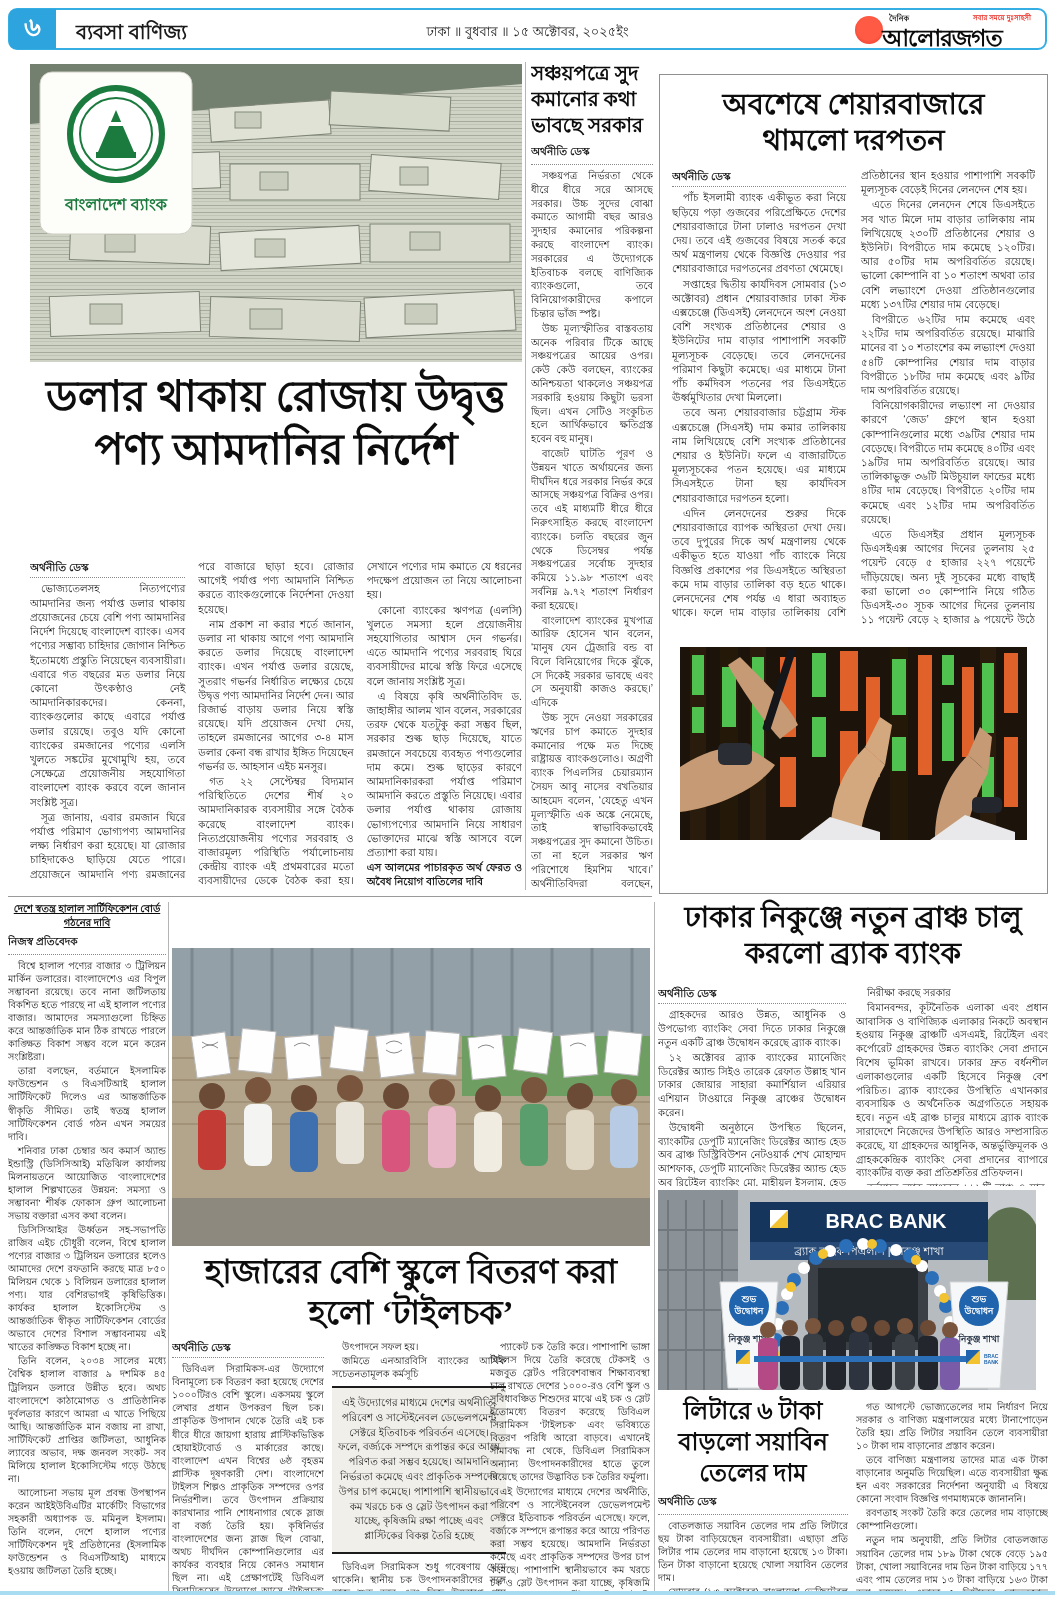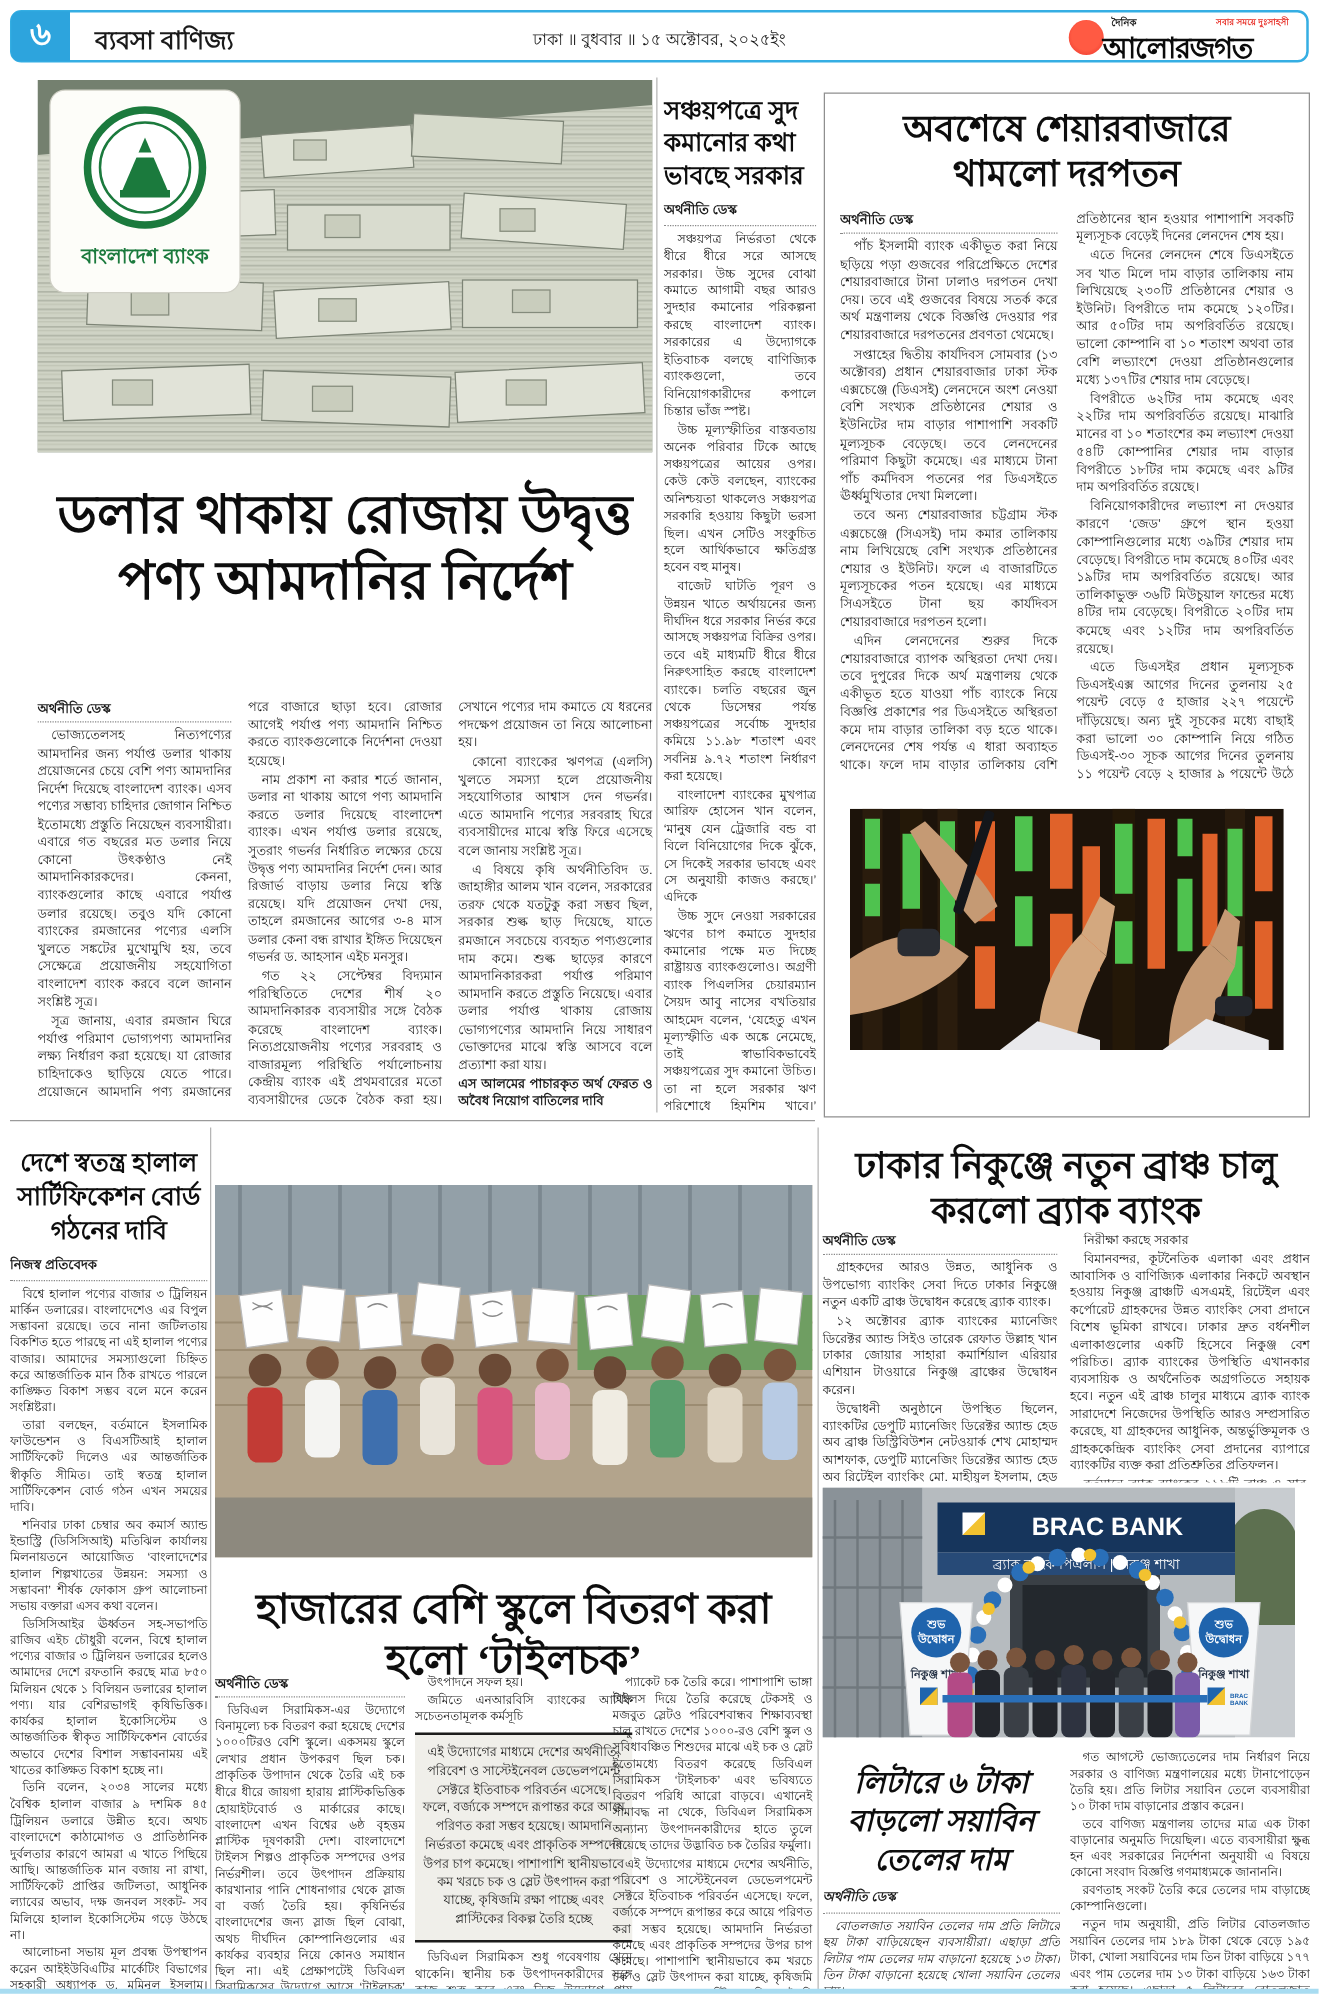--- a/index.html
+++ b/index.html
@@ -18,21 +18,21 @@
   .masthead { position:absolute; right:14px; top:2px; width:178px; height:36px; }
   .sun { position:absolute; left:2px; top:4px; width:28px; height:28px; border-radius:50%;
     background:radial-gradient(circle at 50% 45%, #ff5a43 0 55%, #e8322a 100%); }
   .m-daily { position:absolute; left:36px; top:0px; font-size:8px; font-weight:bold; }
   .m-slogan { position:absolute; right:0px; top:0px; font-size:7px; color:#e8322a; font-weight:bold; }
   .m-title { position:absolute; left:0px; top:8px; width:178px; text-align:center;
     font-size:23px; font-weight:900; letter-spacing:-1px; color:#0b0b0b;
     font-family:"Liberation Serif","DejaVu Serif",serif; }
   
   .headline { font-weight:900; text-align:center; line-height:1.24; color:#0d0d0d;
-    font-family:"Liberation Serif","DejaVu Serif",serif;margin-top:16px; }
+    font-family:"Liberation Serif","DejaVu Serif",serif; }
   .byline { font-weight:bold; font-size:10.5px; border-bottom:1px dotted #888;
     padding-bottom:3px; margin-bottom:4px; text-indent:0; }
   .bodytext { font-size:10.3px; line-height:1.38; text-align:justify; }
   .bodytext p { text-indent:11px; margin-bottom:1px; }
   .bodytext .subhead { font-weight:bold; text-indent:0; }
   .cols3 { column-count:3; column-gap:13px; column-fill:auto; height:100%; }
   .cols2 { column-count:2; column-gap:15px; column-fill:auto; }
   .vrule { width:1px; background:#b5b5b5; }
   .hrule { height:1px; background:#9a9a9a; }
   .sharebox { border:1.5px solid #8f8f8f; background:#fff; padding:8px 12px; }
@@ -186,21 +186,21 @@
       <rect x="292" y="150" width="30" height="16" rx="5" fill="#23262c"></rect>
       <path d="M120,193 L150,170 L200,185 L200,193 Z" fill="#e9e9ec"></path>
       <path d="M250,193 L285,168 L335,185 L335,193 Z" fill="#e9e9ec"></path>
     </g>
   </svg>
 </div>
 
 <div class="abs hrule" style="left:8px; top:896px; width:644px;"></div>
 
 <div class="abs clip" style="left:8px; top:902px; width:158px; height:690px;">
-  <div class="headline" style="font-size:20px; line-height:1.35; margin-bottom:5px;">দেশে স্বতন্ত্র হালাল সার্টিফিকেশন বোর্ড গঠনের দাবি</div>
+  <div class="headline" style="font-size:10px; line-height:1.35; margin-bottom:5px;text-decoration:underline;">দেশে স্বতন্ত্র হালাল সার্টিফিকেশন বোর্ড গঠনের দাবি</div>
   <div class="byline">নিজস্ব প্রতিবেদক</div>
   <div class="smalltext">
       <p>বিশ্বে হালাল পণ্যের বাজার ৩ ট্রিলিয়ন মার্কিন ডলারের। বাংলাদেশেও এর বিপুল সম্ভাবনা রয়েছে। তবে নানা জটিলতায় বিকশিত হতে পারছে না এই হালাল পণ্যের বাজার। আমাদের সমস্যাগুলো চিহ্নিত করে আন্তর্জাতিক মান ঠিক রাখতে পারলে কাঙ্ক্ষিত বিকাশ সম্ভব বলে মনে করেন সংশ্লিষ্টরা।</p>
       <p>তারা বলছেন, বর্তমানে ইসলামিক ফাউন্ডেশন ও বিএসটিআই হালাল সার্টিফিকেট দিলেও এর আন্তর্জাতিক স্বীকৃতি সীমিত। তাই স্বতন্ত্র হালাল সার্টিফিকেশন বোর্ড গঠন এখন সময়ের দাবি।</p>
       <p>শনিবার ঢাকা চেম্বার অব কমার্স অ্যান্ড ইন্ডাস্ট্রি (ডিসিসিআই) মতিঝিল কার্যালয় মিলনায়তনে আয়োজিত ‘বাংলাদেশের হালাল শিল্পখাতের উন্নয়ন: সমস্যা ও সম্ভাবনা’ শীর্ষক ফোকাস গ্রুপ আলোচনা সভায় বক্তারা এসব কথা বলেন।</p>
       <p>ডিসিসিআইর ঊর্ধ্বতন সহ-সভাপতি রাজিব এইচ চৌধুরী বলেন, বিশ্বে হালাল পণ্যের বাজার ৩ ট্রিলিয়ন ডলারের হলেও আমাদের দেশে রফতানি করছে মাত্র ৮৫০ মিলিয়ন থেকে ১ বিলিয়ন ডলারের হালাল পণ্য। যার বেশিরভাগই কৃষিভিত্তিক। কার্যকর হালাল ইকোসিস্টেম ও আন্তর্জাতিক স্বীকৃত সার্টিফিকেশন বোর্ডের অভাবে দেশের বিশাল সম্ভাবনাময় এই খাতের কাঙ্ক্ষিত বিকাশ হচ্ছে না।</p>
       <p>তিনি বলেন, ২০৩৪ সালের মধ্যে বৈশ্বিক হালাল বাজার ৯ দশমিক ৪৫ ট্রিলিয়ন ডলারে উন্নীত হবে। অথচ বাংলাদেশে কাঠামোগত ও প্রাতিষ্ঠানিক দুর্বলতার কারণে আমরা এ খাতে পিছিয়ে আছি। আন্তর্জাতিক মান বজায় না রাখা, সার্টিফিকেট প্রাপ্তির জটিলতা, আধুনিক ল্যাবের অভাব, দক্ষ জনবল সংকট- সব মিলিয়ে হালাল ইকোসিস্টেম গড়ে উঠছে না।</p>
       <p>আলোচনা সভায় মূল প্রবন্ধ উপস্থাপন করেন আইইউবিএটির মার্কেটিং বিভাগের সহকারী অধ্যাপক ড. মমিনুল ইসলাম। তিনি বলেন, দেশে হালাল পণ্যের সার্টিফিকেশন দুই প্রতিষ্ঠানের (ইসলামিক ফাউন্ডেশন ও বিএসটিআই) মাধ্যমে হওয়ায় জটিলতা তৈরি হচ্ছে।</p>
     </div>
 </div>
@@ -448,21 +448,21 @@
       </g>
       <circle cx="110" cy="140" r="8" fill="#7a553d"></circle>
         <rect x="100" y="148" width="20" height="52" rx="6" fill="#b34a86"></rect>
       <circle cx="292" cy="140" r="8" fill="#7a553d"></circle>
         <rect x="282" y="148" width="20" height="52" rx="6" fill="#7a5ba8"></rect>
       <rect x="96" y="166" width="212" height="6" fill="#2a6fb8"></rect>
     </g>
   </svg>
 </div>
 
-<div class="abs clip" style="left:658px; top:1396px; width:190px; height:196px;font-style:italic;">
+<div class="abs clip" style="left:658px; top:1396px; width:190px; height:196px;">
   <div class="headline" style="font-size:24px; line-height:1.3;">লিটারে ৬ টাকা বাড়লো সয়াবিন তেলের দাম</div>
   <div class="byline" style="margin-top:4px;">অর্থনীতি ডেস্ক</div>
   <div class="smalltext">
       <p>বোতলজাত সয়াবিন তেলের দাম প্রতি লিটারে ছয় টাকা বাড়িয়েছেন ব্যবসায়ীরা। এছাড়া প্রতি লিটার পাম তেলের দাম বাড়ানো হয়েছে ১৩ টাকা। তিন টাকা বাড়ানো হয়েছে খোলা সয়াবিন তেলের দাম।</p>
       <p>সোমবার (১৩ অক্টোবর) বাংলাদেশ ভেজিটেবল অয়েল রিফাইনার্স অ্যান্ড বনস্পতি ম্যানুফ্যাকচারার্স অ্যাসোসিয়েশন থেকে পাঠানো এক সংবাদ বিজ্ঞপ্তিতে এসব তথ্য জানানো হয়।</p>
     </div>
 </div>
 <div class="abs smalltext clip" style="left:856px; top:1400px; width:192px; height:192px;">
   <div>
       <p>গত আগস্টে ভোজ্যতেলের দাম নির্ধারণ নিয়ে সরকার ও বাণিজ্য মন্ত্রণালয়ের মধ্যে টানাপোড়েন তৈরি হয়। প্রতি লিটার সয়াবিন তেলে ব্যবসায়ীরা ১০ টাকা দাম বাড়ানোর প্রস্তাব করেন।</p>

